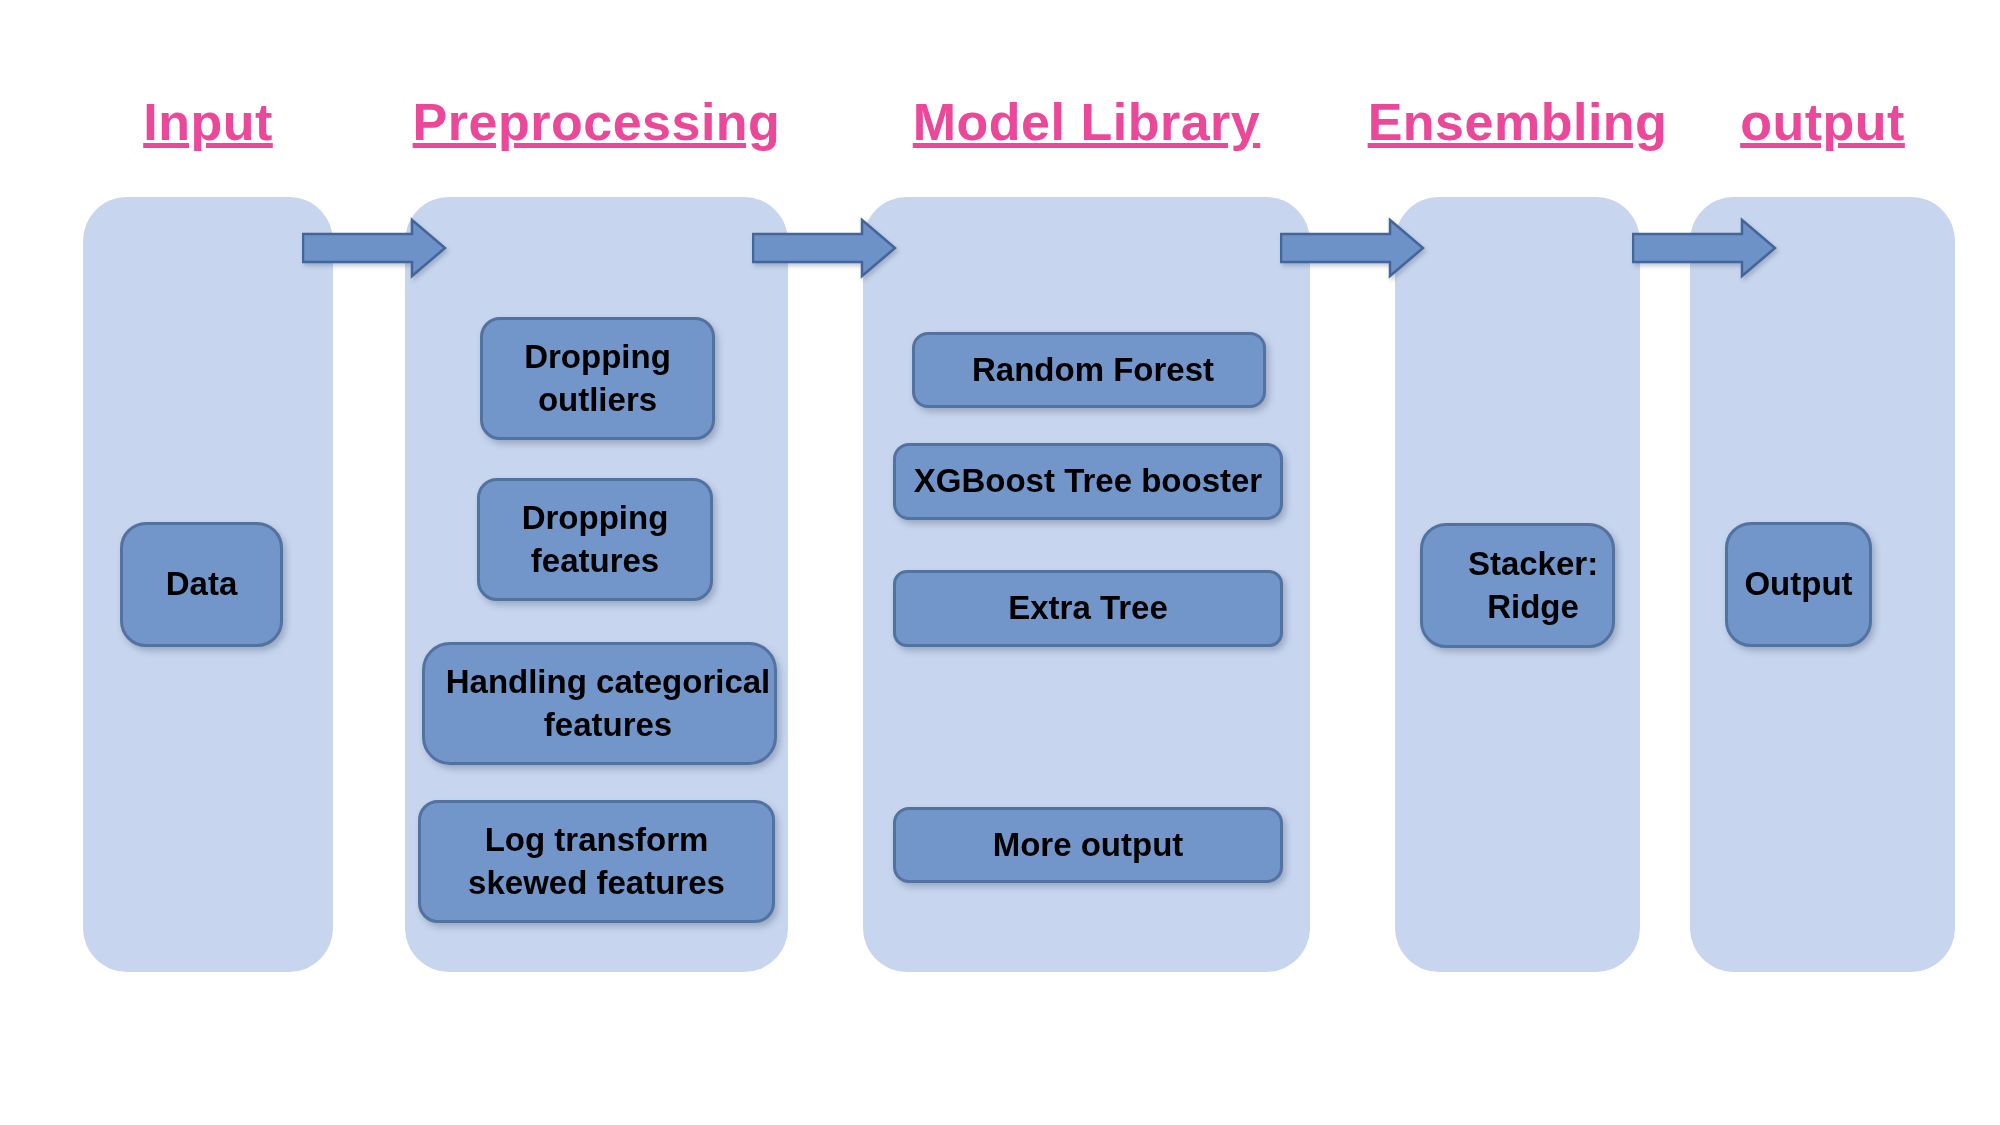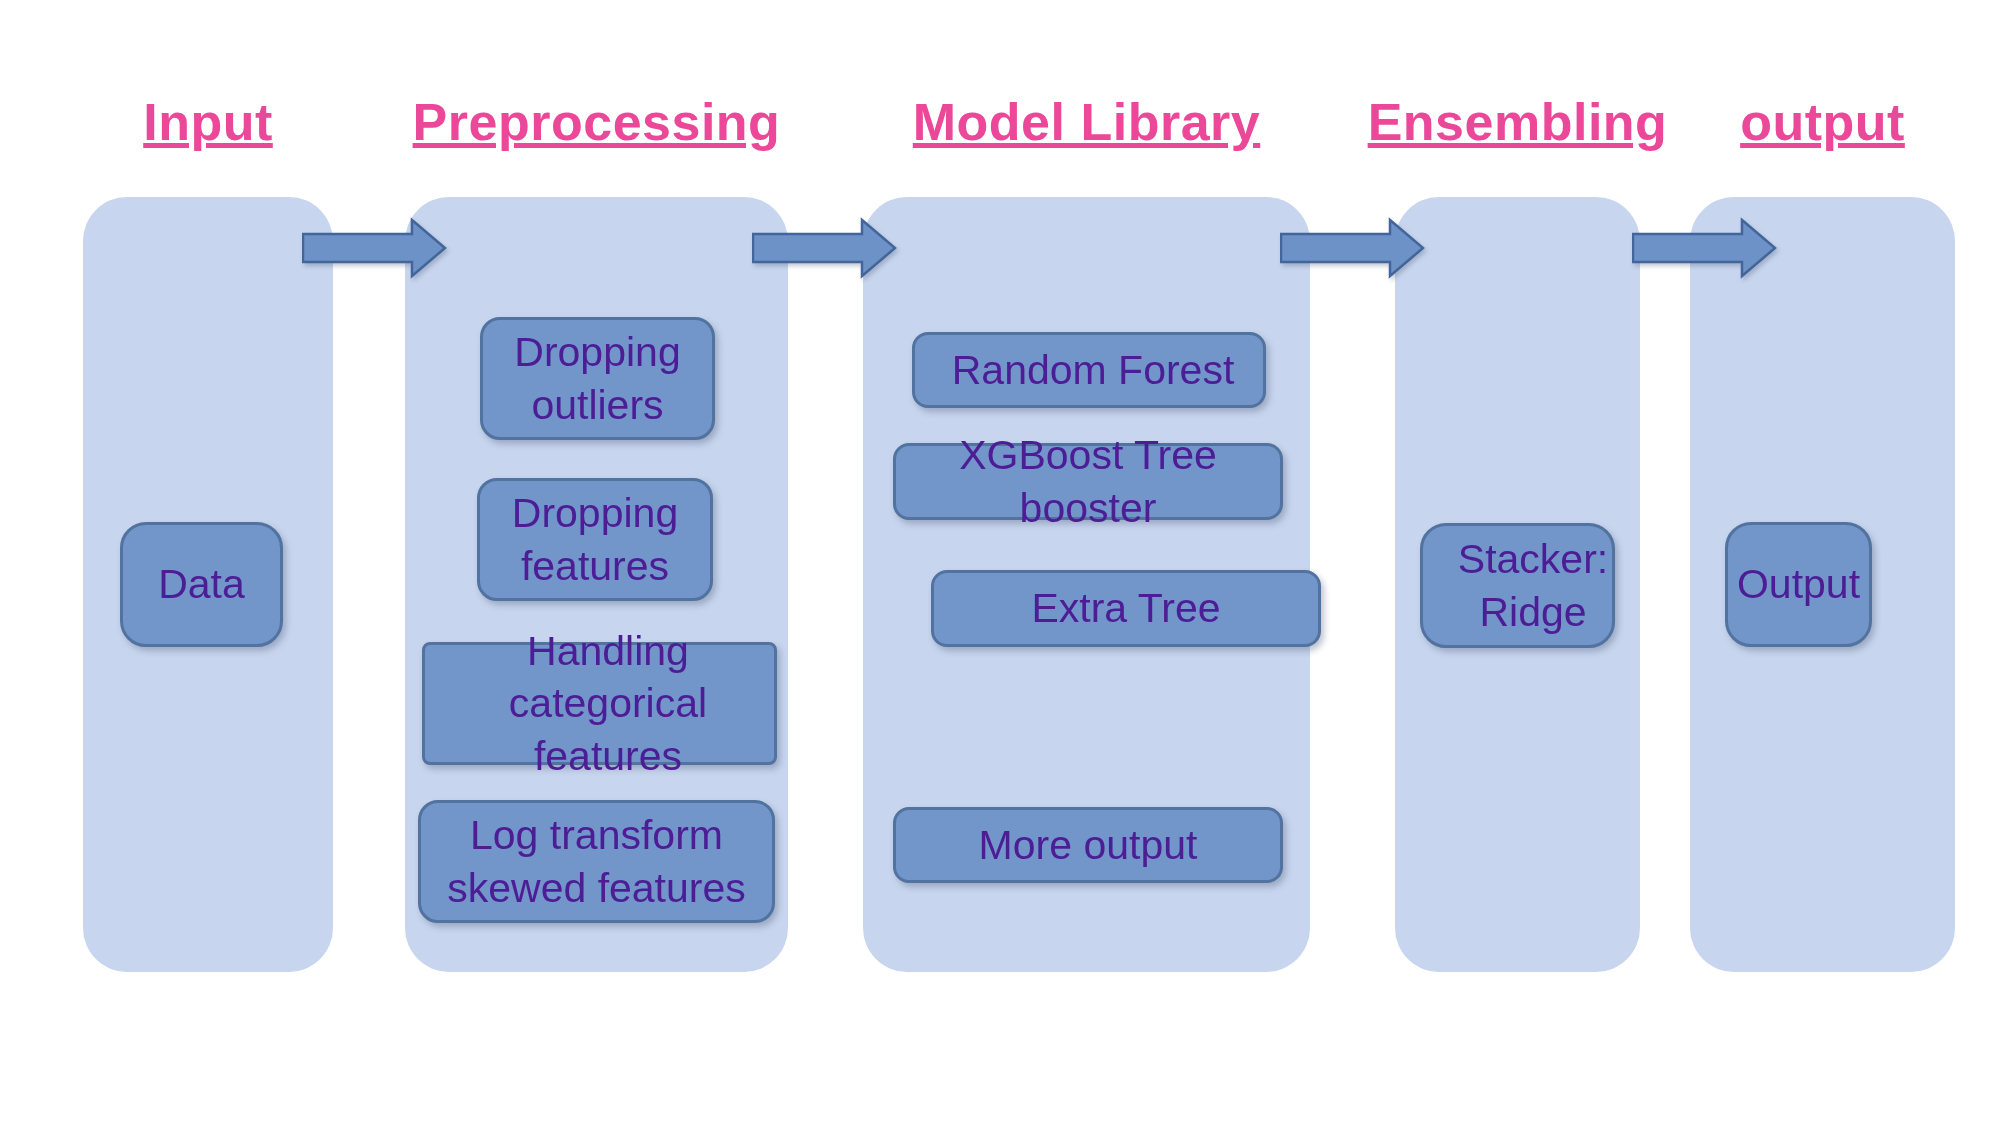--- a/index.html
+++ b/index.html
@@ -33,23 +33,23 @@
   }
   .node {
     position: absolute;
     display: flex;
     align-items: center;
     justify-content: center;
     text-align: center;
     background: #7295ca;
     border: 3px solid #52729f;
     border-radius: 16px;
-    color: #4c1d95;
-    font-size: 41px;
-    font-weight: 400;
+    color: #000000;
+    font-size: 33px;
+    font-weight: 700;
     line-height: 1.28;
     white-space: pre-line;
     box-sizing: border-box;
     box-shadow: 3px 4px 6px rgba(90,105,135,0.40);
   }
   .node-lg { border-radius: 26px; }
   .arrow {
     position: absolute;
     top: 217px;
     width: 146px;
@@ -65,25 +65,25 @@
   
   #panel-input      { left: 83px;   width: 250px; }
   #panel-preprocess { left: 405px;  width: 383px; }
   #panel-modellib   { left: 863px;  width: 447px; }
   #panel-ensembling { left: 1395px; width: 245px; }
   #panel-output     { left: 1690px; width: 265px; }
   
   #node-data        { left: 120px;  top: 522px; width: 163px; height: 125px; }
   #node-drop-outliers { left: 480px; top: 317px; width: 235px; height: 123px; border-radius: 20px; }
   #node-drop-features { left: 477px; top: 478px; width: 236px; height: 123px; border-radius: 20px; }
-  #node-handling    { left: 422px;  top: 642px; width: 355px; height: 123px; border-radius: 8px; padding-left: 17px; }
+  #node-handling    { left: 422px;  top: 642px; width: 355px; height: 123px; border-radius: 28px; padding-left: 17px; }
   #node-logtransform{ left: 418px;  top: 800px; width: 357px; height: 123px; border-radius: 20px; }
   #node-rf          { left: 912px;  top: 332px; width: 354px; height: 76px; padding-left: 8px; }
   #node-xgb         { left: 893px;  top: 443px; width: 390px; height: 77px; }
-  #node-extratree   { left: 931px;  top: 570px; width: 390px; height: 77px; }
+  #node-extratree   { left: 893px;  top: 570px; width: 390px; height: 77px; border-radius: 14px; }
   #node-gb          { left: 893px;  top: 692px; width: 390px; height: 76px; }
   #node-more        { left: 893px;  top: 807px; width: 390px; height: 76px; }
   #node-stacker     { left: 1420px; top: 523px; width: 195px; height: 125px; padding-left: 31px; }
   #node-output      { left: 1725px; top: 522px; width: 147px; height: 125px; }
   
   #arrow-1 { left: 302px; }
   #arrow-2 { left: 752px; }
   #arrow-3 { left: 1280px; }
   #arrow-4 { left: 1632px; }
 </style>

